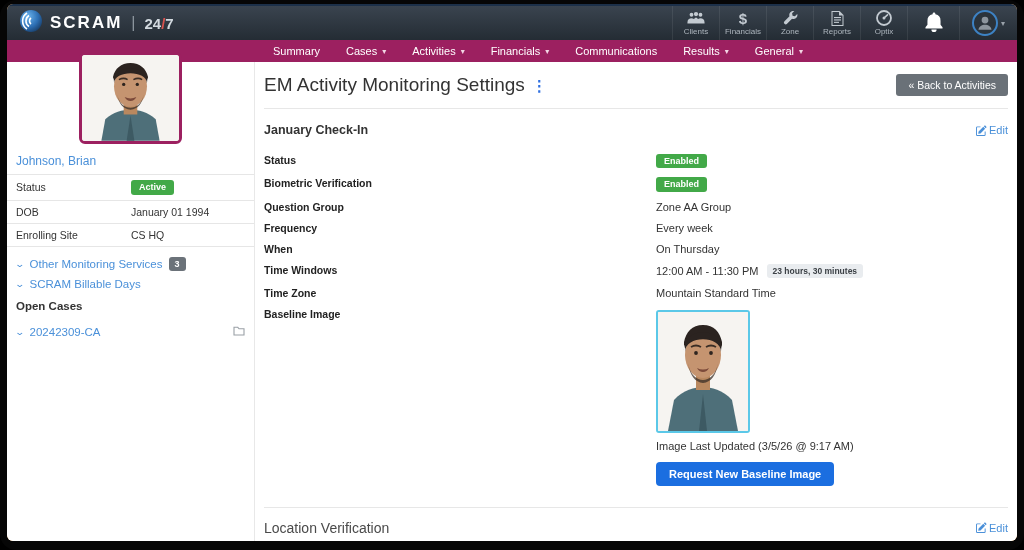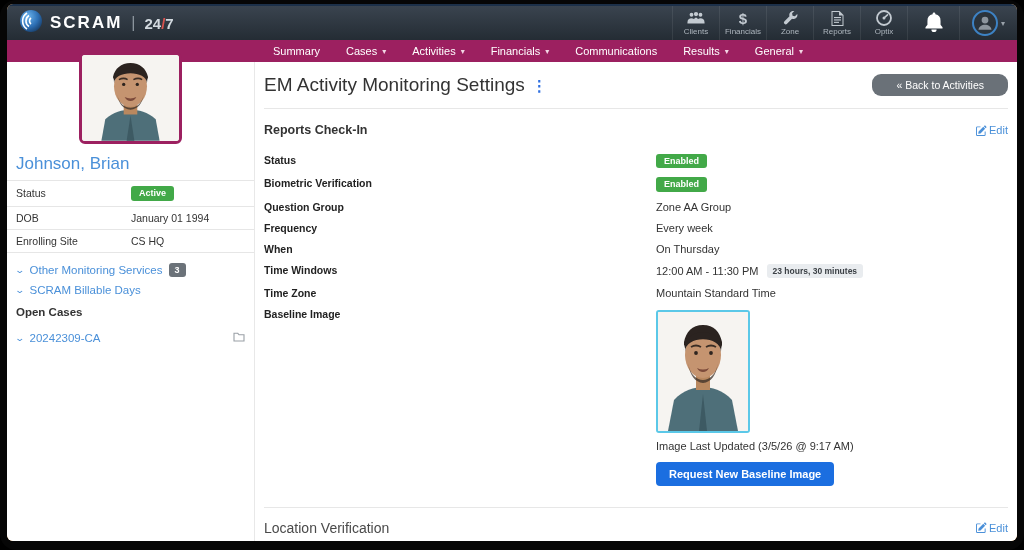--- a/index.html
+++ b/index.html
@@ -28,41 +28,41 @@
   .nav-item { color:#fff; font-size:11px; padding:0 11px; display:flex; align-items:center; gap:5px; cursor:pointer; white-space:nowrap; }
   .nav-caret { font-size:8px; color:#f3d7e5; }
 
   
   .content-row { flex:1; display:flex; min-height:0; background:#fff; }
 
   
   .sidebar { width:248px; border-right:1px solid #e8e8e8; flex-shrink:0; position:relative; }
   .photo-wrap { width:103px; height:92px; margin:-10px auto 0 auto; border:3px solid #9c2060; border-radius:6px; overflow:hidden; background:#f6f4f1; position:relative; z-index:5; }
   .photo-wrap svg, .baseline-photo svg { display:block; width:100%; height:100%; }
-  .client-name { color:#4a90d9; font-size:17px; margin:10px 0 6px 9px; }
+  .client-name { color:#4a90d9; font-size:12px; margin:10px 0 6px 9px; }
   .info-table { width:100%; border-collapse:collapse; font-size:10.5px; color:#333; }
   .info-table td { border-top:1px solid #e6e6e6; padding:5px 9px; }
   .info-table tr:last-child td { border-bottom:1px solid #e6e6e6; }
   .info-table td.val { width:132px; }
   .badge { display:inline-block; color:#fff; font-weight:bold; font-size:9px; padding:2px 8px; border-radius:3px; line-height:1.2; }
   .badge-green { background:#42a948; }
   .badge-count { background:#6b7279; color:#fff; font-size:9px; font-weight:bold; padding:2px 6px; border-radius:3px; }
   .side-links { padding:10px 9px 0 9px; font-size:11.5px; }
   .side-link { color:#4a90d9; display:flex; align-items:center; gap:6px; margin-bottom:7px; cursor:pointer; }
   .chev { font-size:9px; color:#4a90d9; transform:scaleX(1.4); }
   .open-cases { color:#333; margin:10px 0 14px 0;font-weight:bold; }
   .case-row { display:flex; align-items:center; justify-content:space-between; }
   .folder-ic { cursor:pointer; }
 
   
   .main { flex:1; padding:10px 9px 0 9px; min-width:0; }
   .title-row { display:flex; align-items:center; margin-top:2px; }
   .page-title { font-size:19px; color:#333; }
   .kebab { color:#2f6fe0; font-weight:bold; font-size:15px; letter-spacing:0; margin-left:7px; line-height:1; cursor:pointer; }
-  .back-btn { margin-left:auto; background:#6a7artifact178; background:#6a7178; color:#fff; font-size:10.5px; border:none; border-radius:9px; padding:5px 24px; cursor:pointer; white-space:nowrap; }
+  .back-btn { margin-left:auto; background:#6a7artifact178; background:#6a7178; color:#fff; font-size:10.5px; border:none; border-radius:3px; padding:5px 12px; cursor:pointer; white-space:nowrap; }
   .hr { border:none; border-top:1px solid #e7e7e7; margin:12px 0 0 0; }
   .sec-head { display:flex; align-items:center; justify-content:space-between; margin-top:14px; }
   .sec-title { font-size:12.5px; font-weight:bold; color:#333; }
   .sec-title-lg { font-size:14px; color:#4a4a4a; }
   .edit-link { color:#4a90d9; font-size:11px; display:flex; align-items:center; gap:2px; cursor:pointer; }
   .fields { margin-top:12px; }
   .frow { display:flex; padding:4.5px 0; align-items:flex-start; }
   .flabel { width:392px; font-size:10.5px; font-weight:bold; color:#222; flex-shrink:0; }
   .fvalue { font-size:11px; color:#333; display:flex; align-items:center; gap:8px; }
   .mini-badge { background:#e9ecef; color:#3c4146; font-size:8.5px; font-weight:bold; padding:2px 6px; border-radius:3px; }
@@ -260,21 +260,21 @@
 
     <div class="main">
       <div class="title-row">
         <span class="page-title">EM Activity Monitoring Settings</span>
         <span class="kebab">⋮</span>
         <button class="back-btn"><span>«</span> <span>Back to Activities</span></button>
       </div>
       <hr class="hr">
 
       <div class="sec-head">
-        <span class="sec-title">Reports Check-In</span>
+        <span class="sec-title">January Check-In</span>
         <span class="edit-link">
           <svg width="11" height="11" viewBox="0 0 16 16" fill="#4a90d9">
             <path d="M13.5.9l1.6 1.6c.3.3.3.8 0 1.1l-1 1-2.7-2.7 1-1c.3-.3.8-.3 1.1 0zM10.6 2.7l2.7 2.7-6.8 6.8-3.3.6.6-3.3 6.8-6.8z"></path>
             <path d="M14 9.5v4.5a2 2 0 0 1-2 2H2a2 2 0 0 1-2-2V4a2 2 0 0 1 2-2h4.5v1.4H2a.6.6 0 0 0-.6.6v10a.6.6 0 0 0 .6.6h10a.6.6 0 0 0 .6-.6V9.5H14z"></path>
           </svg>
           <span>Edit</span>
         </span>
       </div>
 
       <div class="fields">

